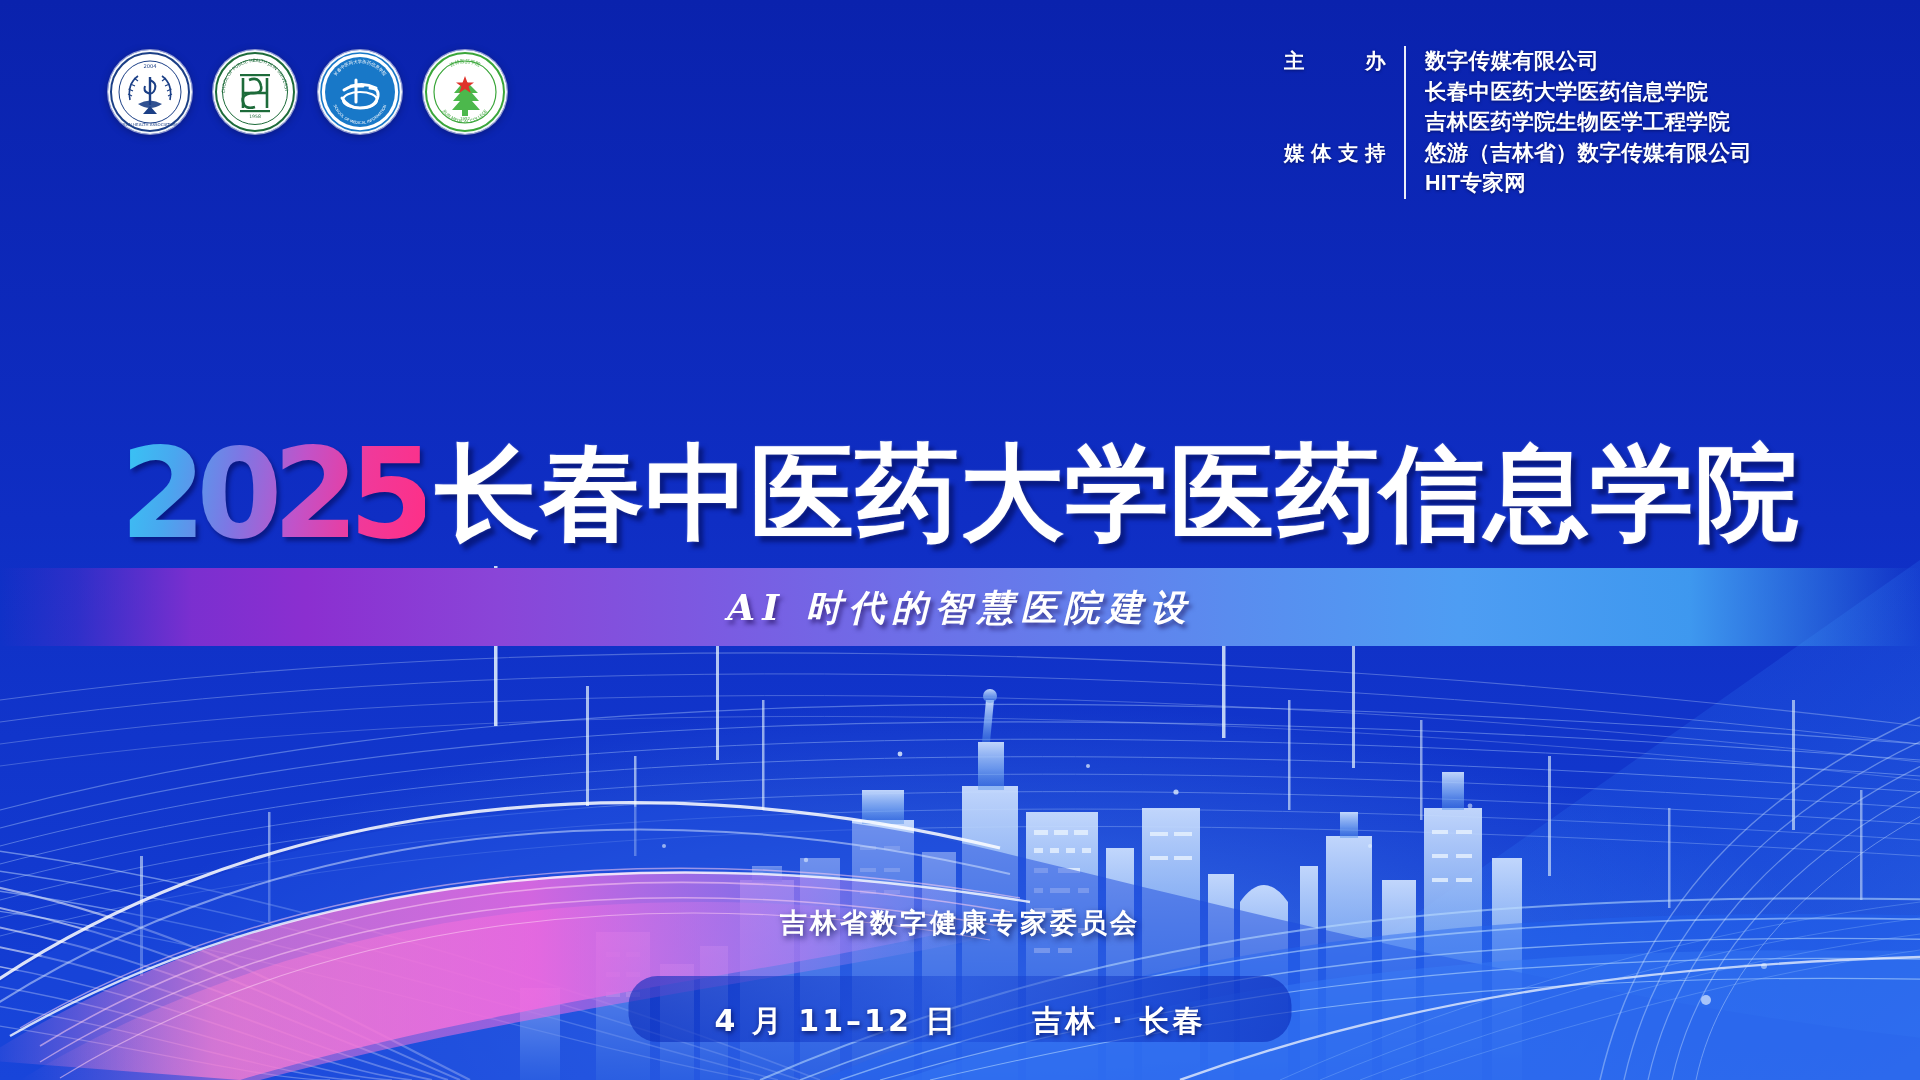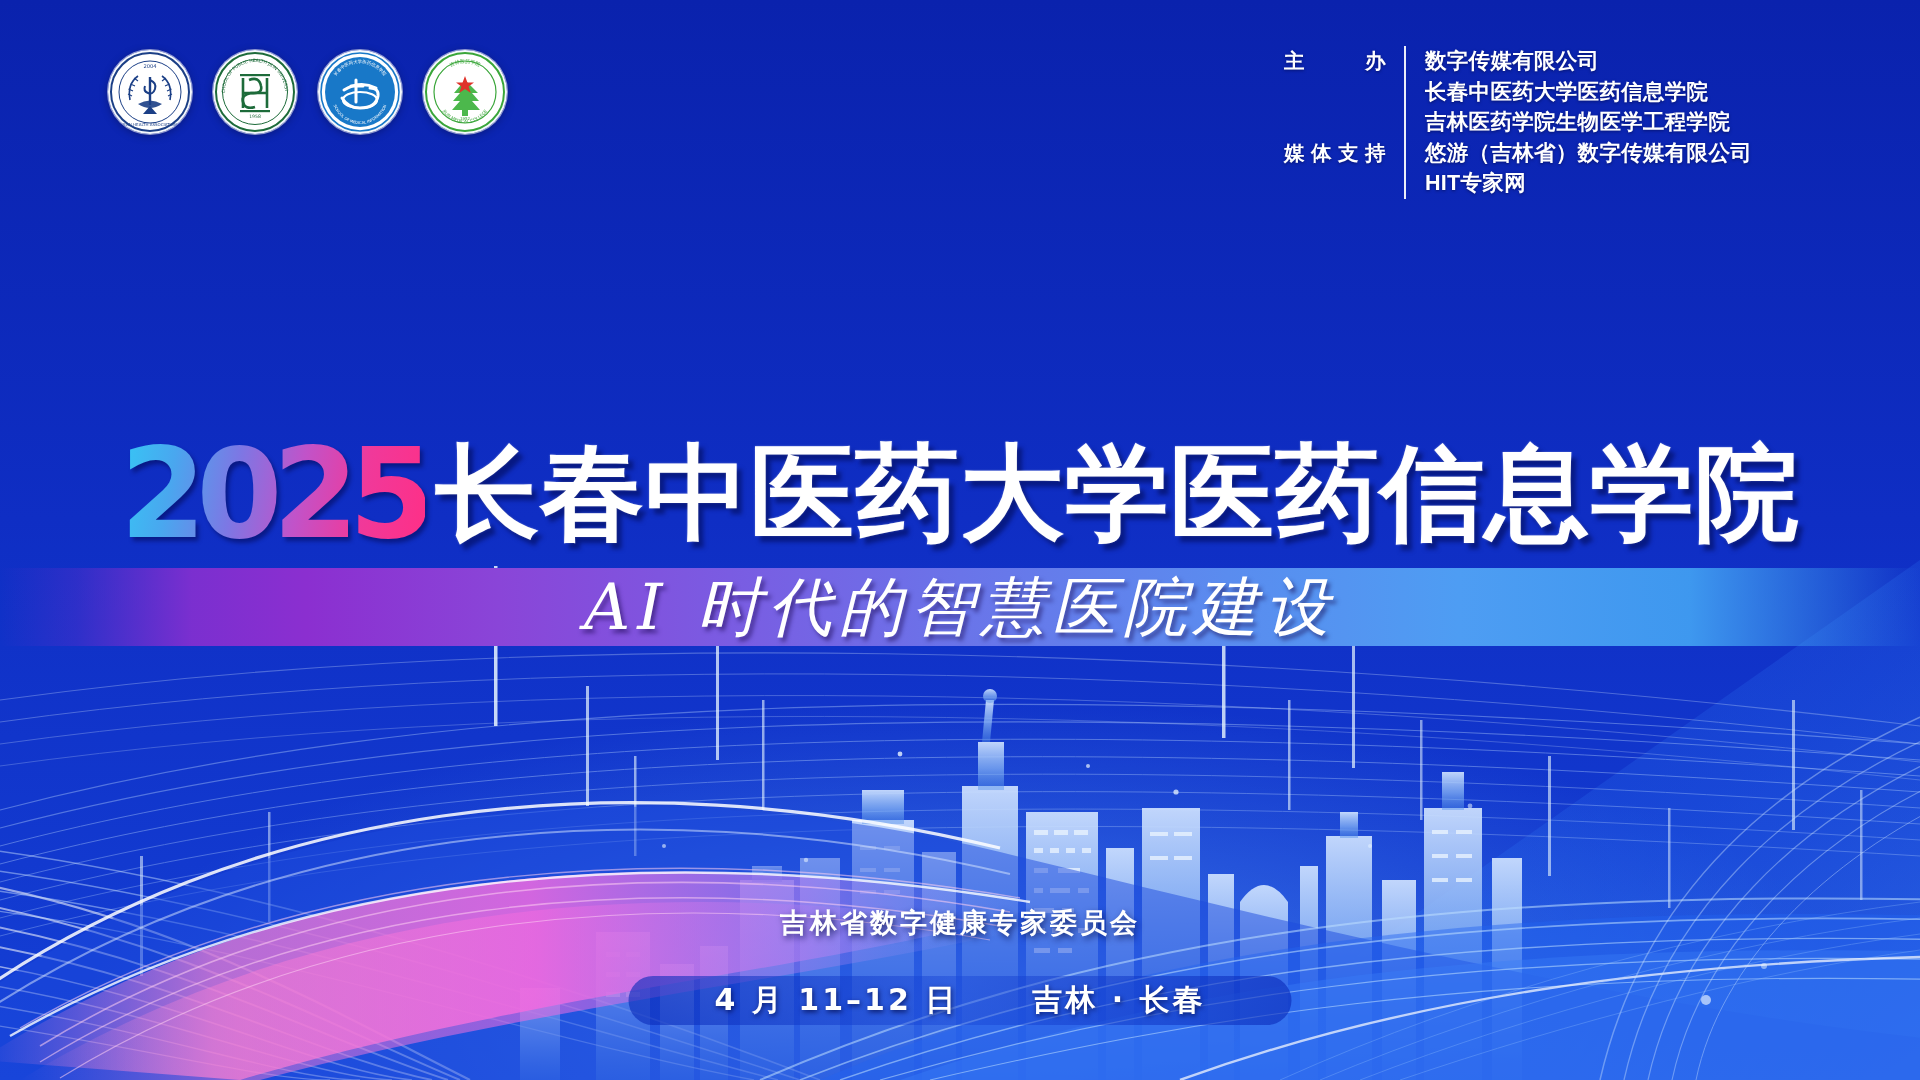--- a/index.html
+++ b/index.html
@@ -46,30 +46,30 @@
                color:#fff; letter-spacing:1px; line-height:1; display:inline-block;
                text-shadow:5px 6px 4px rgba(0,10,80,.55), 0 0 2px rgba(255,255,255,.4); vertical-align:-6px; }
 
   
   #band { position:absolute; left:0; top:568px; width:1920px; height:78px; z-index:22;
           background:linear-gradient(90deg,
              rgba(120,40,205,0) 0%, rgba(123,43,206,.28) 4%, rgba(132,47,208,.92) 10%,
              #8b2fd0 16%, #8a45d8 26%, #7a5ce2 38%, #6a74e9 50%,
              #5a8cef 64%, #4e9df3 76%, rgba(70,170,246,.85) 88%, rgba(70,170,246,0) 100%); }
   #subtitle { position:absolute; left:0; top:570px; width:1920px; text-align:center; z-index:24;
-              font-family:"DejaVu Serif","Liberation Serif",serif; font-size:64px; font-weight:400;
+              font-family:"DejaVu Serif","Liberation Serif",serif; font-size:36px; font-weight:700;
               font-style:italic; color:#fff; letter-spacing:7px; line-height:74px;
               text-shadow:3px 4px 4px rgba(20,0,70,.5); white-space:nowrap; }
 
   
   #committee { position:absolute; left:0; top:905px; width:1920px; text-align:center; z-index:26;
                font-family:"DejaVu Sans","Liberation Sans",sans-serif; font-size:27px; font-weight:700;
                color:#fff; letter-spacing:3px; text-shadow:2px 3px 6px rgba(0,10,70,.7); white-space:nowrap; }
   #pill { position:absolute; left:50%; top:976px; transform:translateX(-50%); z-index:26;
-          height:49px; padding:0 86px; border-radius:29px; display:flex; align-items:center; gap:74px;
+          height:66px; padding:0 86px; border-radius:29px; display:flex; align-items:flex-end; gap:74px;
           background:linear-gradient(90deg, rgba(10,42,185,.62) 0%, rgba(24,70,215,.45) 50%, rgba(10,42,185,.62) 100%);
           white-space:nowrap; }
   .pilltxt { font-family:"DejaVu Sans","Liberation Sans",sans-serif; font-size:30px; font-weight:700;
              color:#fff; letter-spacing:3px; text-shadow:1px 2px 5px rgba(0,10,70,.75); }
 </style>
 </head>
 <body>
 
 <div id="stage">
 

